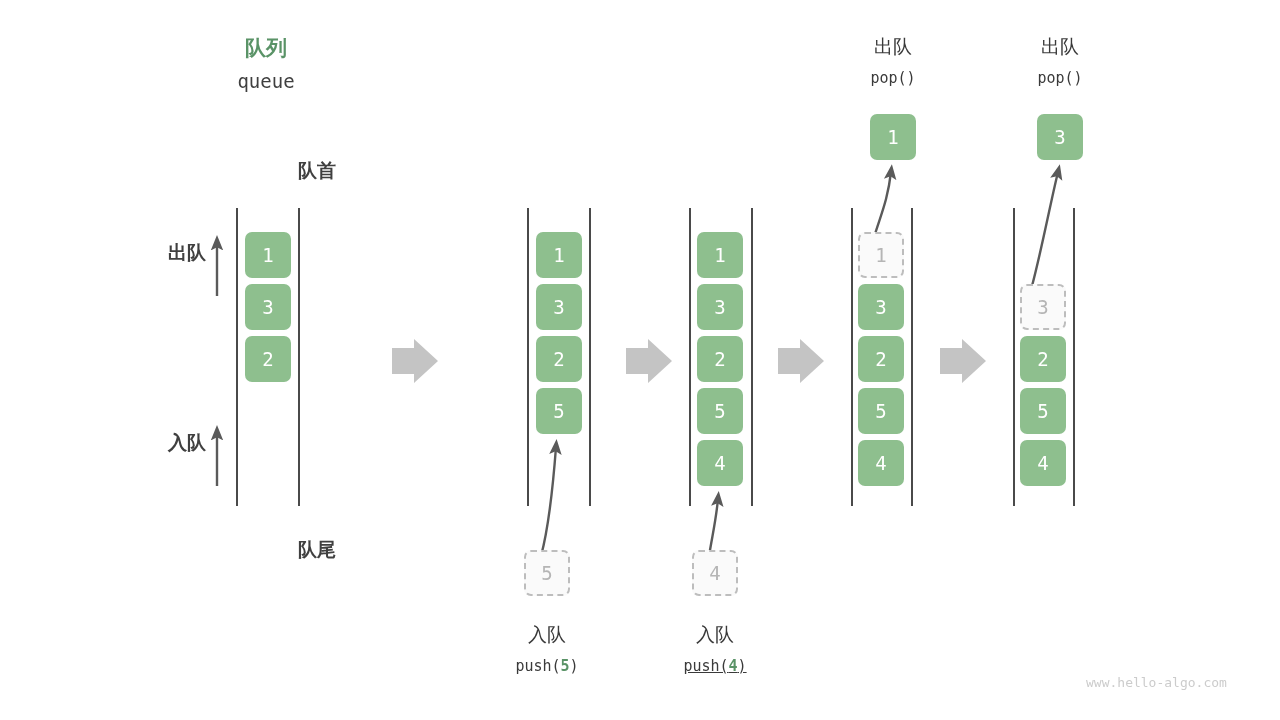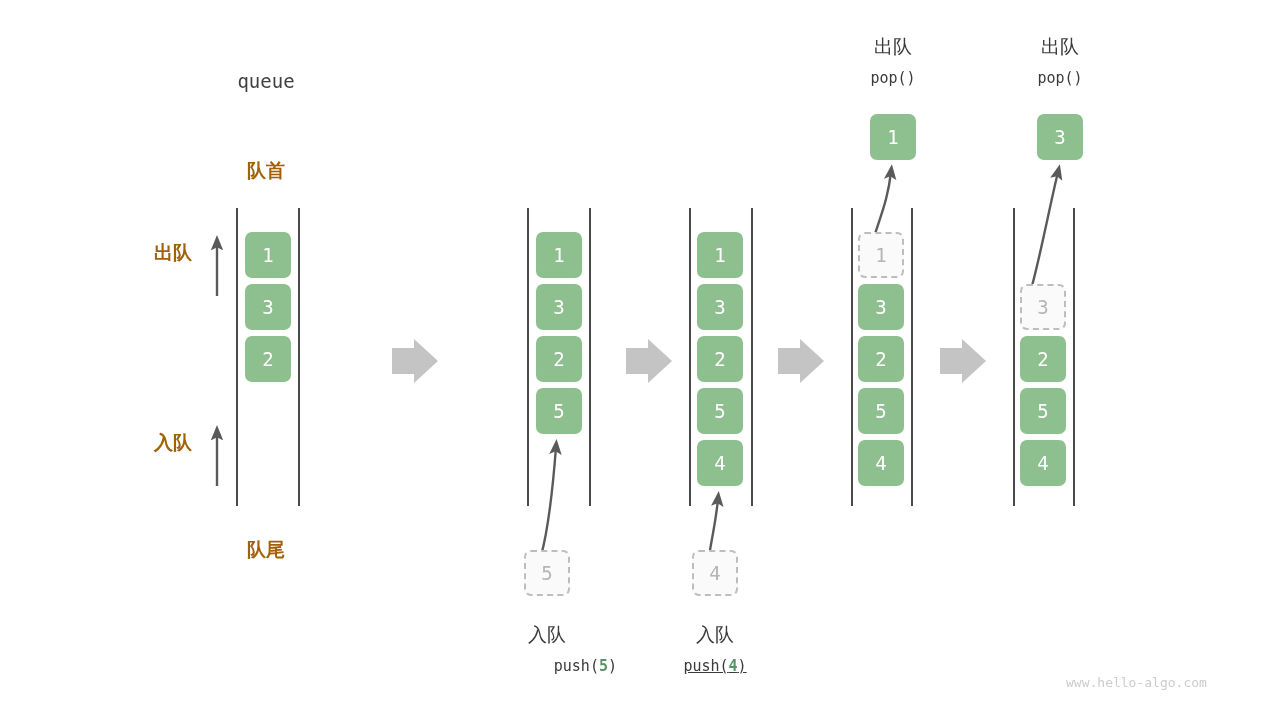--- a/index.html
+++ b/index.html
@@ -36,22 +36,22 @@
     font-family: "DejaVu Sans Mono", "Liberation Mono", monospace;
     font-size: 19px;
     color: #3f3f3f;
     text-align: center;
     white-space: nowrap;
   }
   .label-bold {
     font-family: "Liberation Sans", "DejaVu Sans", sans-serif;
     font-weight: bold;
     font-size: 19px;
-    color: #a16207;
-    text-align: center;
+    color: #404040;
+    text-align: right;
     white-space: nowrap;
   }
   .op-cn {
     font-family: "Liberation Sans", "DejaVu Sans", sans-serif;
     font-size: 19px;
     color: #3a3a3a;
     text-align: center;
     white-space: nowrap;
   }
   .op-code {
@@ -89,20 +89,21 @@
     position: absolute;
     width: 1.6px;
     background: #4a4a4a;
   }
 
   .watermark {
     font-family: "DejaVu Sans Mono", "Liberation Mono", monospace;
     font-size: 13px;
     color: #cccccc;
     white-space: nowrap;
+    margin-left: 20px;
   }
 
   svg.overlay {
     position: absolute;
     left: 0; top: 0;
     width: 1280px;
     height: 720px;
     pointer-events: none;
   }
 </style>
@@ -151,20 +152,21 @@
 
     <g>
       <path d="M875,234 C882,212 888,198 891,172" fill="none" stroke="#5a5a5a" stroke-width="2.4" marker-end="url(#mk-motion)"></path>
     </g>
 
     <g>
       <path d="M1032,286 C1042,248 1050,205 1058,172" fill="none" stroke="#5a5a5a" stroke-width="2.4" marker-end="url(#mk-motion)"></path>
     </g>
   </svg>
 
+  <div class="abs title-cn" style="left:196px; top:34px; width:140px;">队列</div>
   <div class="abs title-code" style="left:196px; top:70px; width:140px;">queue</div>
 
   <div class="abs label-bold" style="left:196px; top:158px; width:140px;">队首</div>
   <div class="abs label-bold" style="left:196px; top:537px; width:140px;">队尾</div>
 
   <div class="abs label-bold" style="left:140px; top:240px; width:66px;">出队</div>
   <div class="abs label-bold" style="left:140px; top:430px; width:66px;">入队</div>
 
   <div class="abs">
     <div class="rail" style="left:236px; top:208px; height:298px;"></div>
@@ -178,21 +180,21 @@
     <div class="rail" style="left:527px; top:208px; height:298px;"></div>
     <div class="rail" style="left:589px; top:208px; height:298px;"></div>
     <div class="cell" style="left:536px; top:232px;">1</div>
     <div class="cell" style="left:536px; top:284px;">3</div>
     <div class="cell" style="left:536px; top:336px;">2</div>
     <div class="cell" style="left:536px; top:388px;">5</div>
 
     <div class="cell ghost" style="left:524px; top:550px;">5</div>
 
     <div class="abs op-cn" style="left:477px; top:622px; width:140px;">入队</div>
-    <div class="abs op-code" style="left:477px; top:657px; width:140px;text-align:right;"><span>push(</span><span class="num">5</span><span>)</span></div>
+    <div class="abs op-code" style="left:477px; top:657px; width:140px;"><span>push(</span><span class="num">5</span><span>)</span></div>
   </div>
 
   <div class="abs">
     <div class="rail" style="left:689px; top:208px; height:298px;"></div>
     <div class="rail" style="left:751px; top:208px; height:298px;"></div>
     <div class="cell" style="left:697px; top:232px;">1</div>
     <div class="cell" style="left:697px; top:284px;">3</div>
     <div class="cell" style="left:697px; top:336px;">2</div>
     <div class="cell" style="left:697px; top:388px;">5</div>
     <div class="cell" style="left:697px; top:440px;">4</div>

